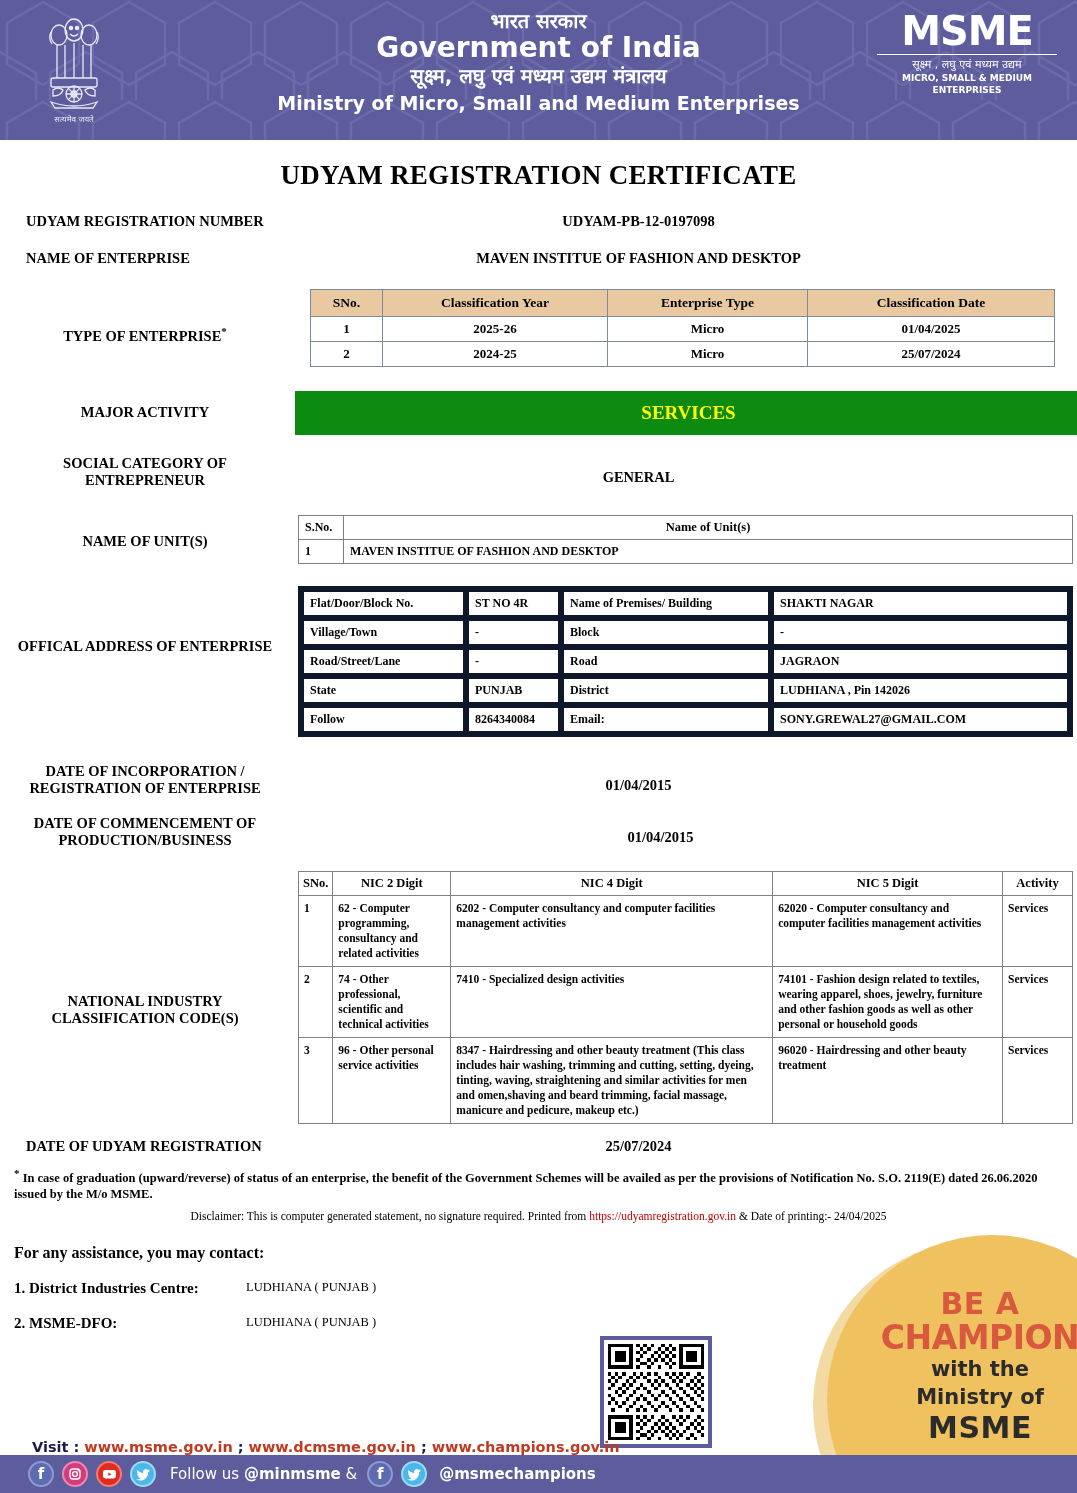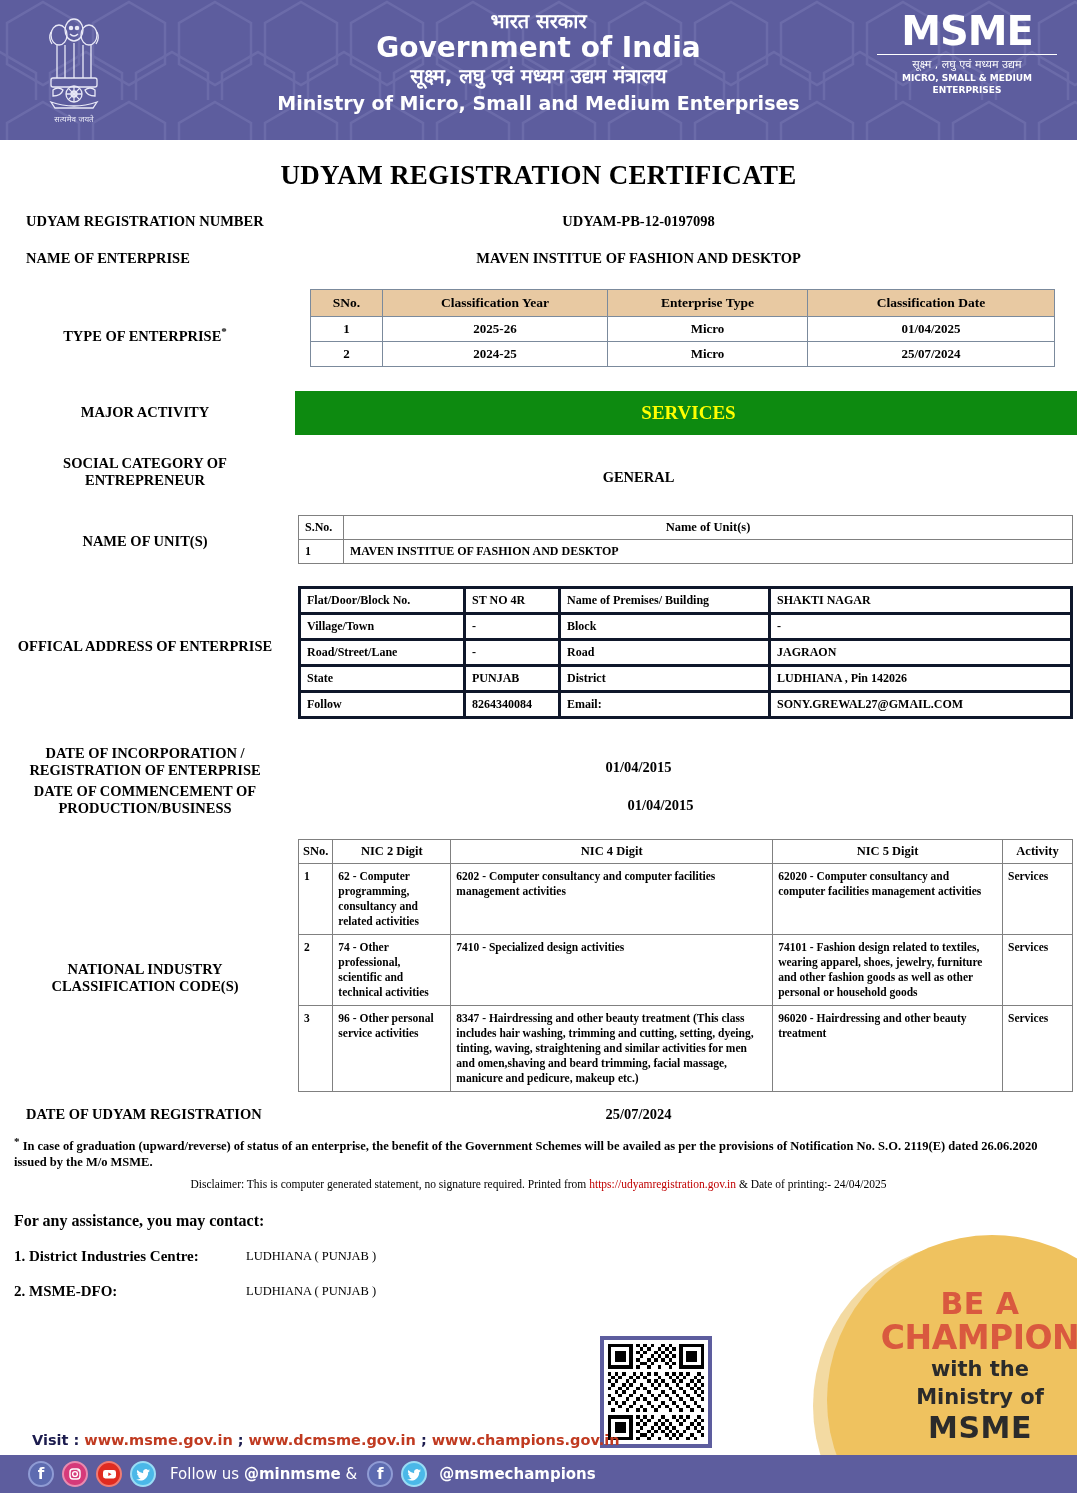--- a/index.html
+++ b/index.html
@@ -93,21 +93,21 @@
   .tbl-unit td, .tbl-unit th {
     border:1px solid #808080;
     padding:4px 6px;
     font-size:12px; font-weight:700;
   }
   .tbl-unit .u-sno { width:45px; text-align:left; }
   .tbl-unit th.u-name { text-align:center; font-size:12.5px; }
 
   .tbl-addr { width:775px; margin-left:8px; }
   .tbl-addr td {
-    border:3px solid #0f172a;
+    border:6px solid #0f172a;
     padding:4px 6px;
     font-size:12px; font-weight:700;
     height:24px;
   }
   .a-k1 { width:165px; }
   .a-v1 { width:95px; }
   .a-k2 { width:210px; }
 
   .tbl-nic { width:775px; margin-left:8px; }
   .tbl-nic th {
@@ -137,21 +137,21 @@
     text-align:center; font-size:11.5px;
     margin-top:8px;
   }
   .disclaimer .url { color:#c00000; }
 
   
   .assist-head {
     font-size:16px; font-weight:700;
     margin:22px 0 0 14px;
   }
-  .assist-row { display:flex; margin:18px 0 0 14px; align-items:center; }
+  .assist-row { display:flex; margin:18px 0 0 14px; align-items:flex-start; }
   .assist-k { width:232px; font-size:15px; font-weight:700; }
   .assist-v { font-size:12.5px; font-weight:400; }
 
   
   .champion {
     position:absolute; right:-8px; bottom:0;
     width:280px; height:258px;
     overflow:hidden;
     pointer-events:none;
   }
@@ -185,21 +185,21 @@
     width:112px; height:112px;
     background:#fff;
     border:4px solid #5d5d9e;
   }
   .qr-box svg { display:block; }
 
   
   .visit-bar {
     position:absolute; left:0; bottom:38px;
     width:1077px; height:30px;
-    display:flex; align-items:center;
+    display:flex; align-items:flex-end;
     font-family:"DejaVu Sans", sans-serif;
     font-size:14.5px; font-weight:700;
   }
   .visit-bar .vlabel { margin-left:32px; color:#1c1c4e; }
   .visit-bar .vurls { color:#c03a20; margin-left:5px; }
   .visit-bar .sep { color:#1c1c4e; }
 
   .social-bar {
     position:absolute; left:0; bottom:0;
     width:1077px; height:38px;
@@ -398,21 +398,21 @@
       </tbody>
     </table>
   </div>
 </div>
 
 <div class="row" style="margin-top:26px;">
   <div class="lbl">DATE OF INCORPORATION / REGISTRATION OF ENTERPRISE</div>
   <div class="val val-center" style="padding-top:14px; padding-right:90px;">01/04/2015</div>
 </div>
 
-<div class="row" style="margin-top:4px;gap:44px;">
+<div class="row" style="margin-top:18px;gap:44px;">
   <div class="lbl">DATE OF COMMENCEMENT OF PRODUCTION/BUSINESS</div>
   <div class="val val-center" style="padding-top:14px; padding-right:90px;">01/04/2015</div>
 </div>
 
 <div class="row" style="margin-top:22px;">
   <div class="lbl" style="padding-top:122px;">NATIONAL INDUSTRY CLASSIFICATION CODE(S)</div>
   <div class="val">
     <table class="tbl-nic">
       <thead>
         <tr>

